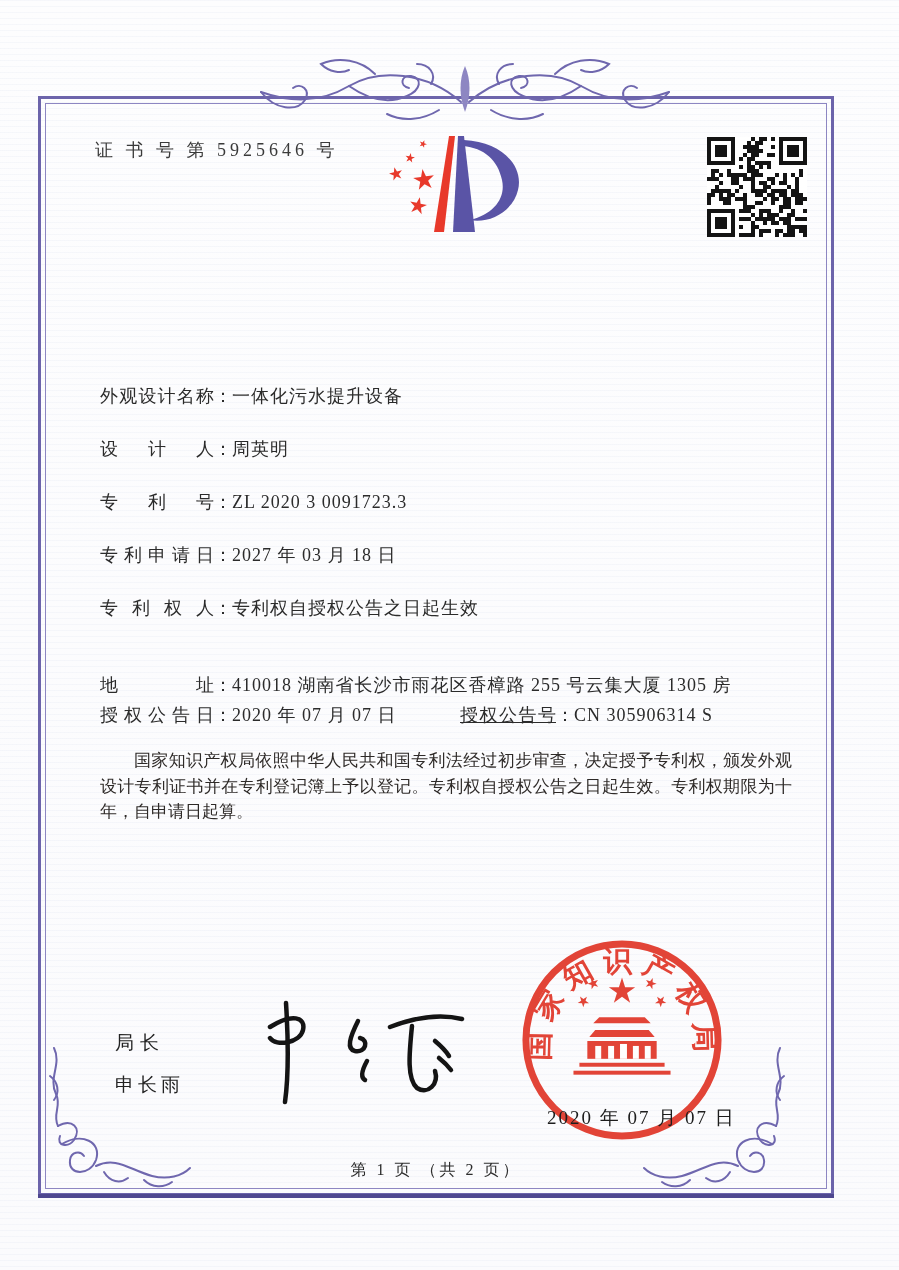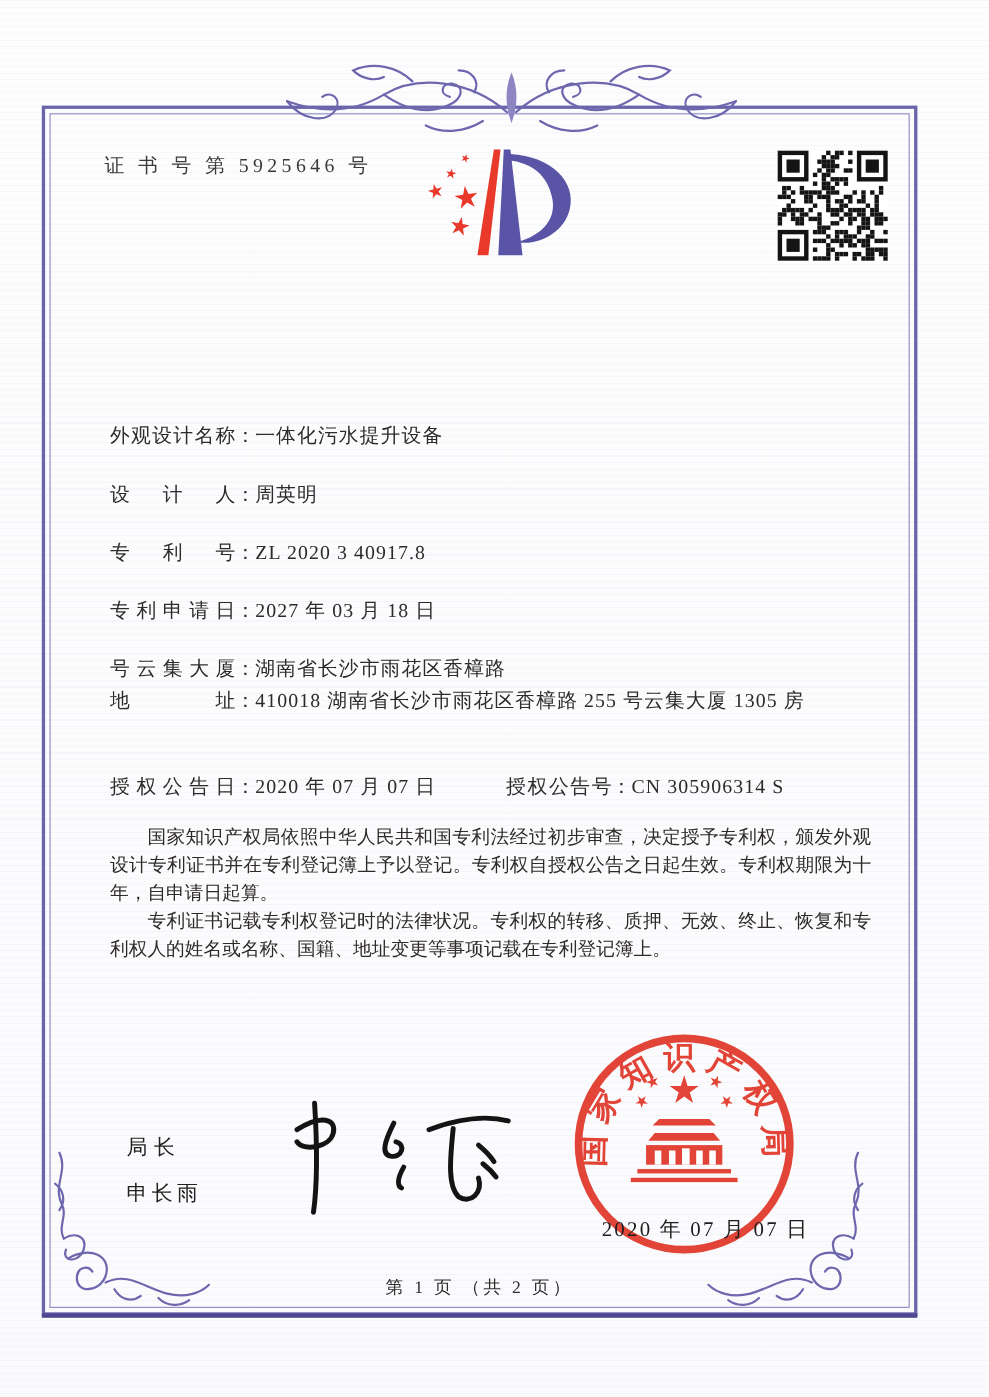--- a/index.html
+++ b/index.html
@@ -54,23 +54,23 @@
     letter-spacing:10px; text-indent:10px;
   }
   
   .frow { position:absolute; left:100px; width:700px; height:28px; font-size:18px; color:#2b2b2b; white-space:nowrap; }
   .flabel {
     display:inline-block; width:114px; text-align:justify; text-align-last:justify;
     vertical-align:top;
   }
   .fcolon { display:inline-block; width:18px; }
   .fvalue { letter-spacing:1px; }
-  .r0{top:384px} .r1{top:437px} .r2{top:490px} .r3{top:543px} .r4{top:596px} .r5{top:625px} .r6{top:703px}
+  .r0{top:384px} .r1{top:437px} .r2{top:490px} .r3{top:543px} .r4{top:596px} .r5{top:673px} .r6{top:703px}
   .grant2 { position:absolute; left:360px; top:0; white-space:nowrap; }
-  .grant2 .flabel { width:96px; }
+  .grant2 .flabel { width:96px;text-decoration:underline; }
   
   .body-text {
     position:absolute; left:100px; top:748px; width:692px;
     font-size:17px; line-height:25.5px; text-align:justify; color:#2e2a28;
   }
   .body-text p { text-indent:2em; }
   
   .director-title { position:absolute; left:115px; top:1030px; font-size:19px; letter-spacing:6px; color:#222; }
   .director-name  { position:absolute; left:115px; top:1072px; font-size:19px; letter-spacing:4px; color:#222; }
   .signature { position:absolute; left:240px; top:995px; width:235px; height:115px; }
@@ -385,41 +385,40 @@
   </div>
 
 
   <div class="frow r0">
     <span class="flabel">外观设计名称</span><span class="fcolon">：</span><span class="fvalue">一体化污水提升设备</span>
   </div>
   <div class="frow r1">
     <span class="flabel">设计人</span><span class="fcolon">：</span><span class="fvalue">周英明</span>
   </div>
   <div class="frow r2">
-    <span class="flabel">专利号</span><span class="fcolon">：</span><span class="fvalue">ZL 2020 3 40917.8</span>
+    <span class="flabel">专利号</span><span class="fcolon">：</span><span class="fvalue">ZL 2020 3 0091723.3</span>
   </div>
   <div class="frow r3">
     <span class="flabel">专利申请日</span><span class="fcolon">：</span><span class="fvalue">2027 年 03 月 18 日</span>
   </div>
   <div class="frow r4">
-    <span class="flabel">号云集大厦</span><span class="fcolon">：</span><span class="fvalue">湖南省长沙市雨花区香樟路</span>
+    <span class="flabel">专利权人</span><span class="fcolon">：</span><span class="fvalue">专利权自授权公告之日起生效</span>
   </div>
   <div class="frow r5">
     <span class="flabel">地址</span><span class="fcolon">：</span><span class="fvalue">410018 湖南省长沙市雨花区香樟路 255 号云集大厦 1305 房</span>
   </div>
   <div class="frow r6">
     <span class="flabel">授权公告日</span><span class="fcolon">：</span><span class="fvalue">2020 年 07 月 07 日</span>
     <span class="grant2">
       <span class="flabel">授权公告号</span><span class="fcolon">：</span><span class="fvalue">CN 305906314 S</span>
     </span>
   </div>
 
   <div class="body-text">
     <p>国家知识产权局依照中华人民共和国专利法经过初步审查，决定授予专利权，颁发外观设计专利证书并在专利登记簿上予以登记。专利权自授权公告之日起生效。专利权期限为十年，自申请日起算。</p>
-    <p>专利证书记载专利权登记时的法律状况。专利权的转移、质押、无效、终止、恢复和专利权人的姓名或名称、国籍、地址变更等事项记载在专利登记簿上。</p>
   </div>
 
   <div class="director-title">局长</div>
   <div class="director-name">申长雨</div>
   <svg class="signature" viewBox="0 0 235 115">
     <g stroke="#141414" fill="none" stroke-width="4.5" stroke-linecap="round" stroke-linejoin="round">
       <path d="M30,32 C52,18 66,22 63,35 C60,48 36,52 30,43"></path>
       <path d="M46,8 C48,40 49,78 45,107"></path>
       <path d="M118,26 C110,42 106,54 115,56 C126,58 129,45 120,43"></path>
       <path d="M127,66 C122,75 120,82 125,85"></path>

